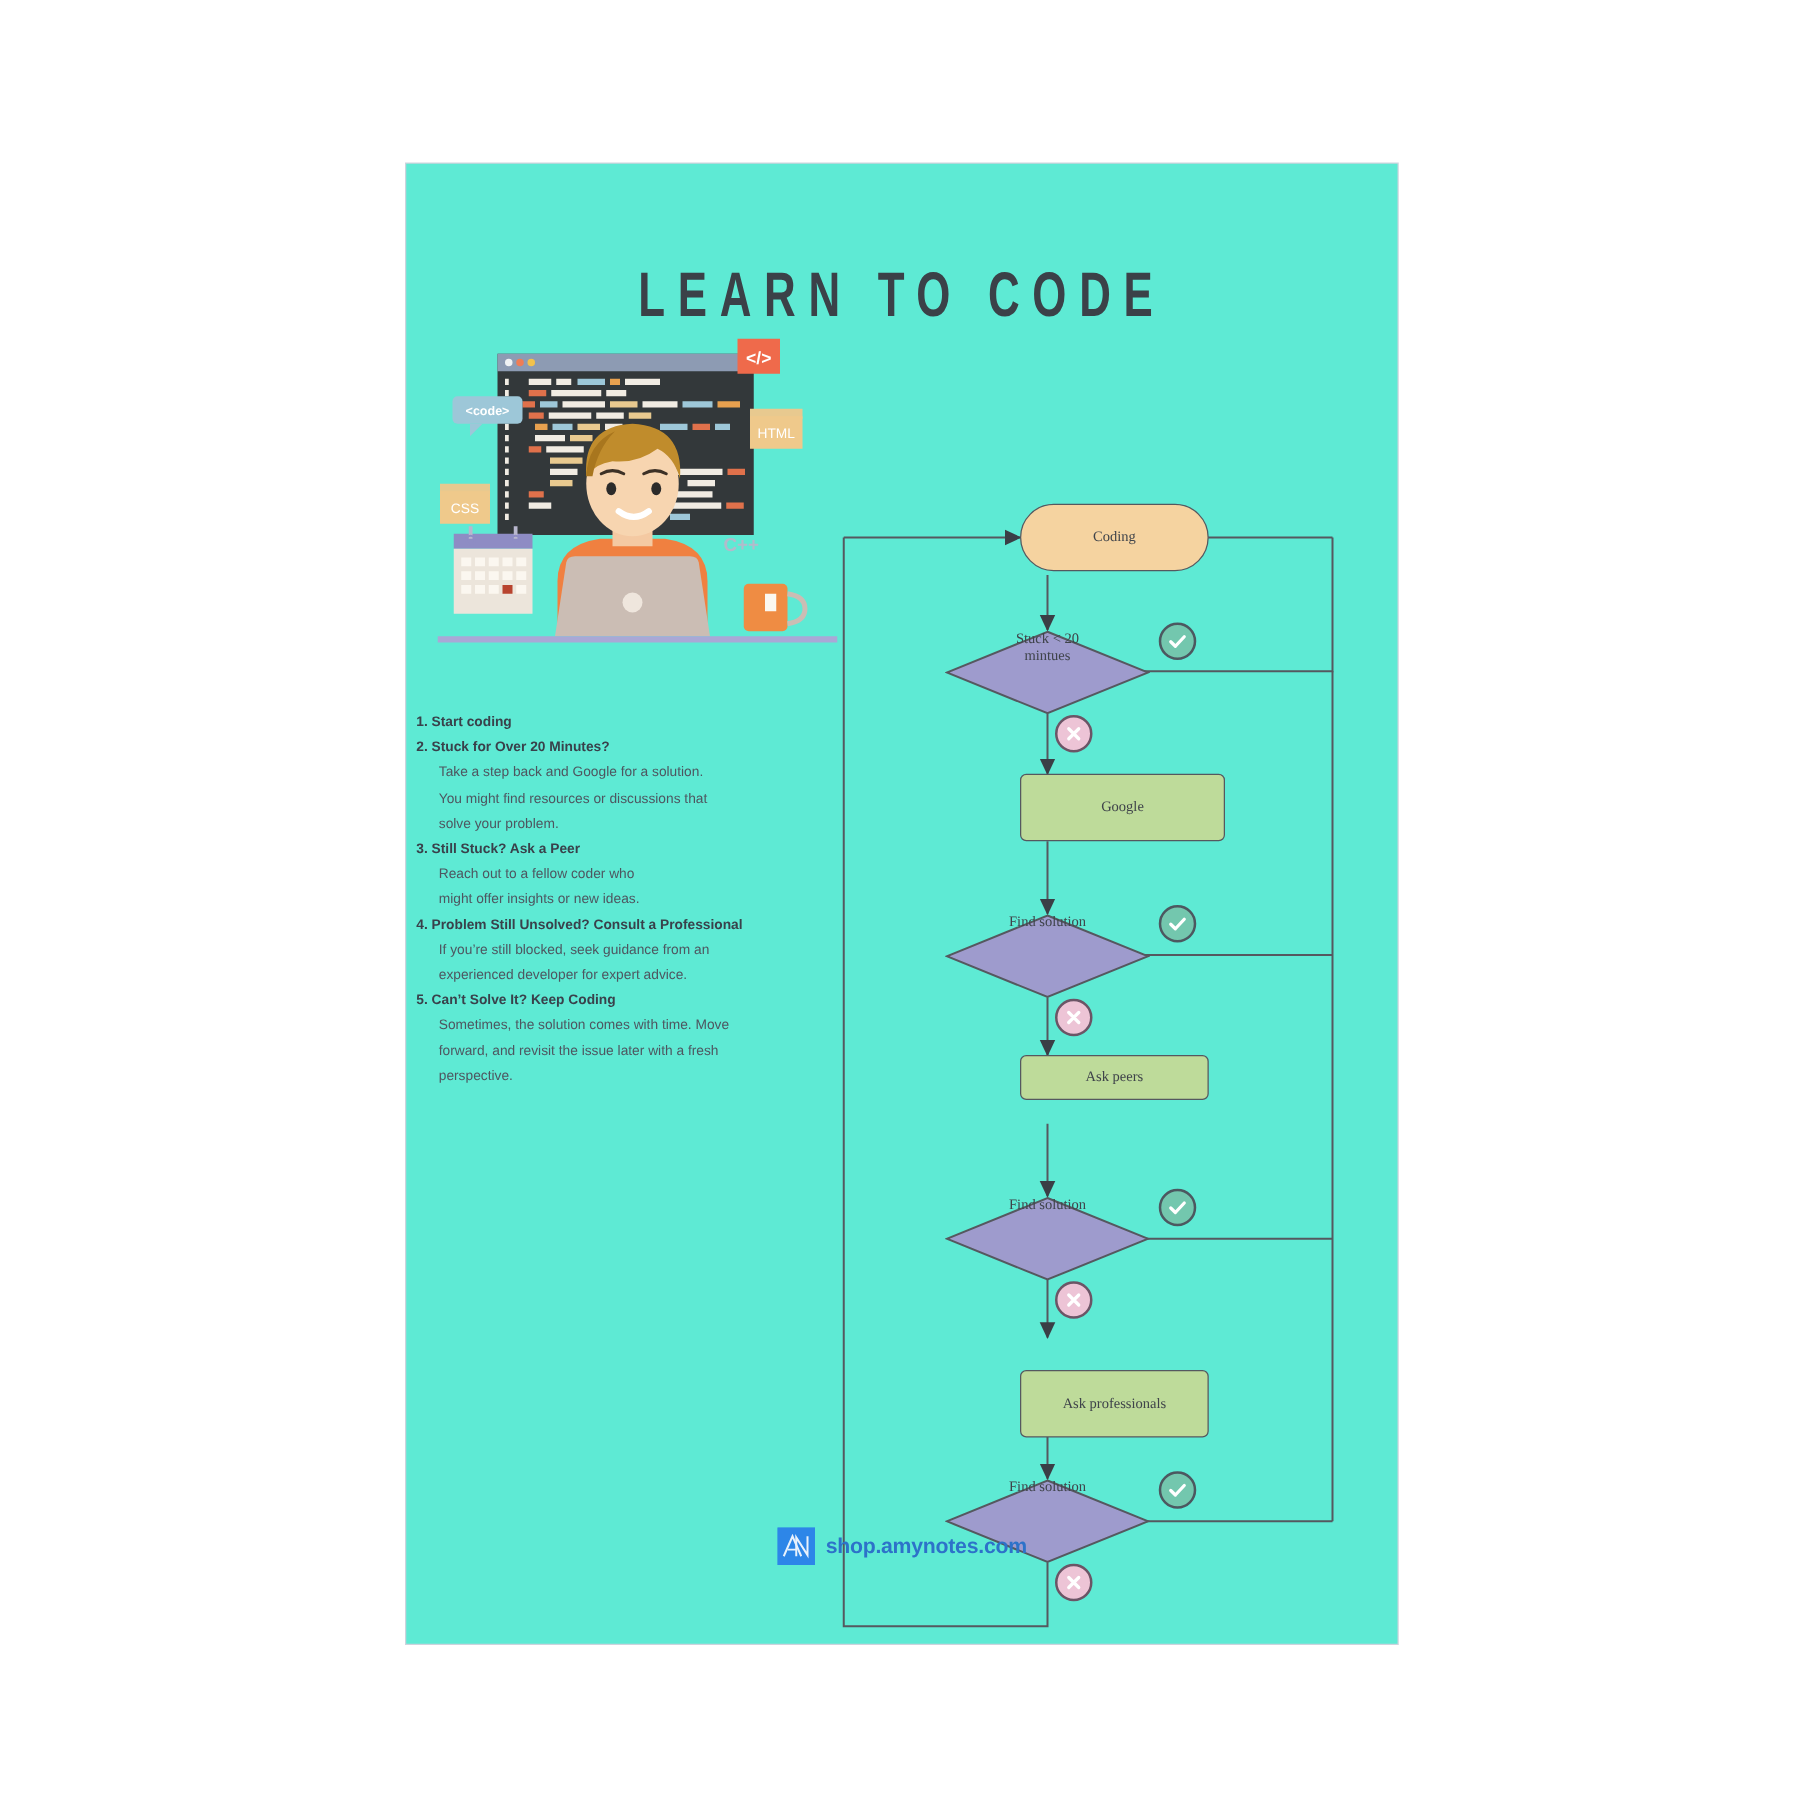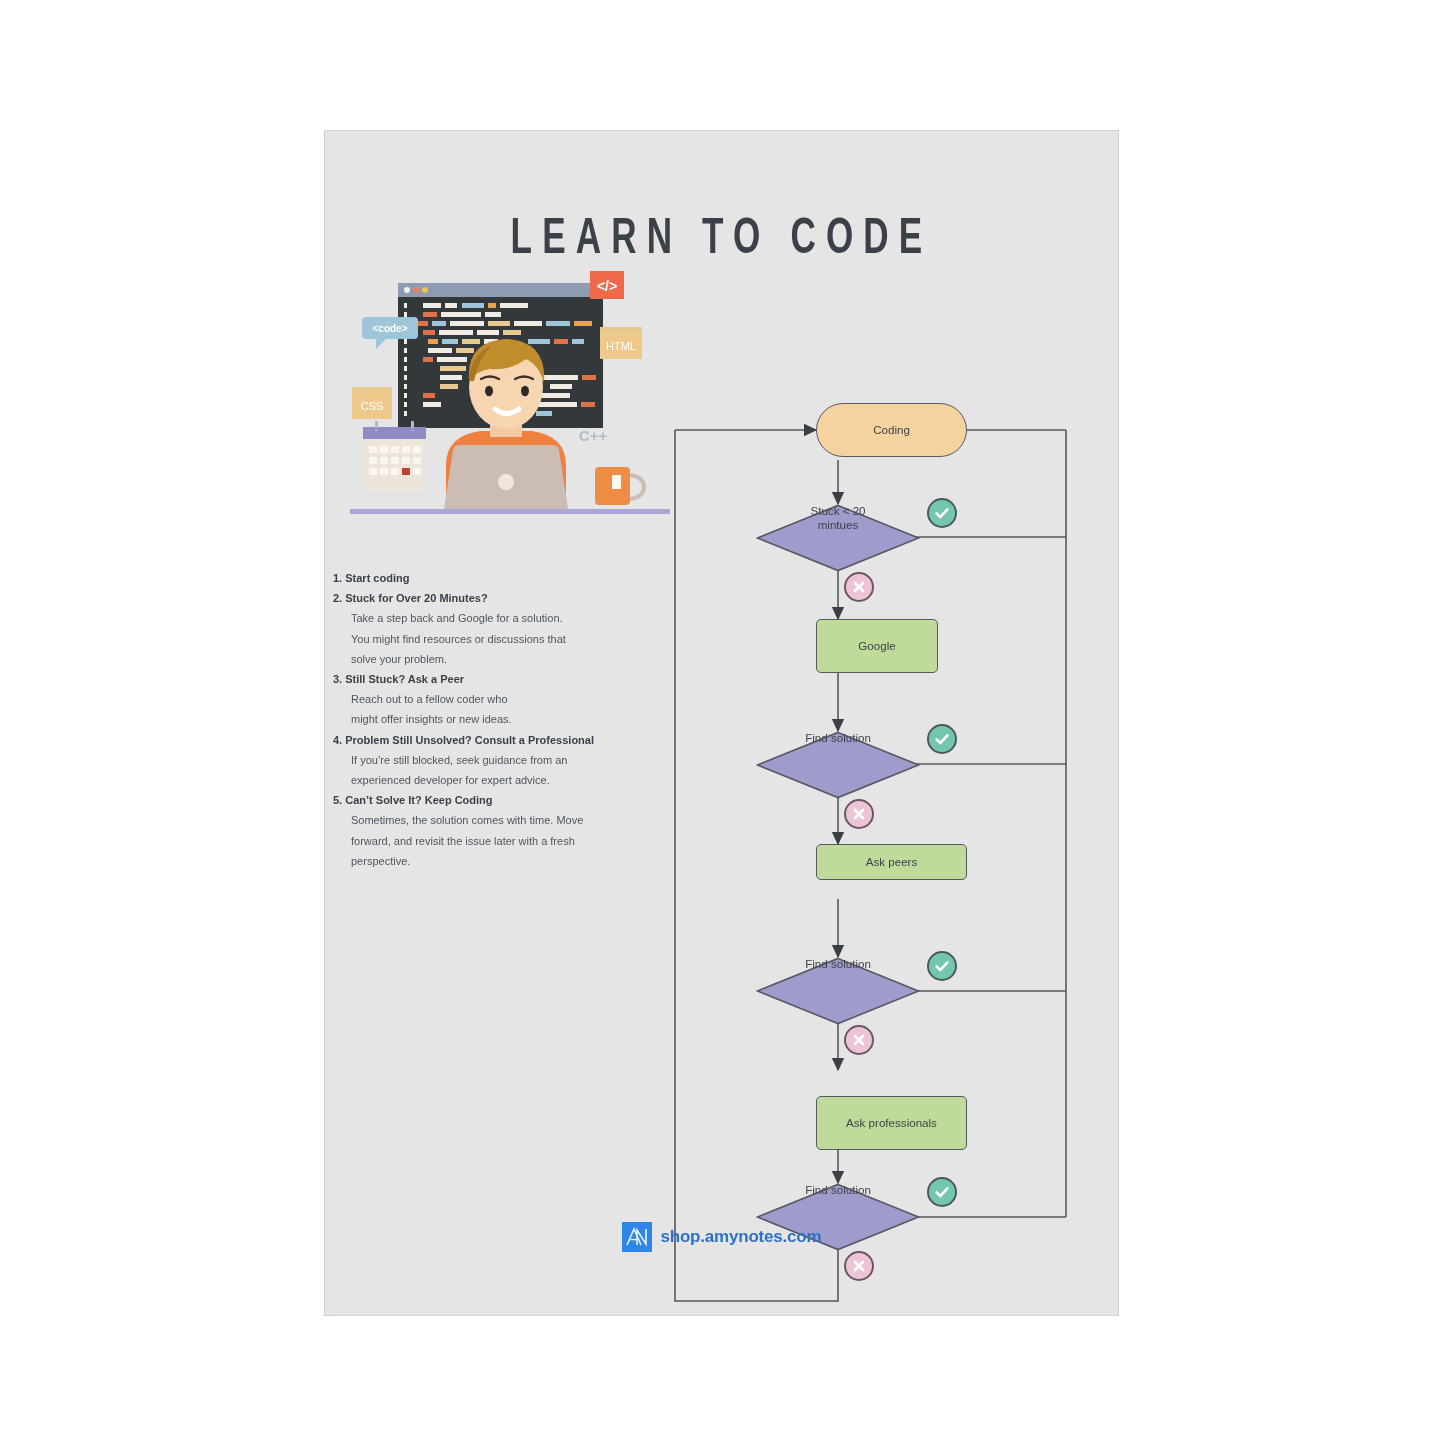--- a/index.html
+++ b/index.html
@@ -20,21 +20,21 @@
     height: 1445px;
     background: #ffffff;
   }
   
   #poster {
     position: absolute;
     left: 325px;
     top: 131px;
     width: 793px;
     height: 1184px;
-    background: #e5e5e5;
+    background: #5eead4;
     box-shadow: 0 0 0 1px #cdd3dd;
     overflow: hidden;
   }
   
   #title {
     position: absolute;
     left: 0;
     top: 76px;
     width: 793px;
     text-align: center;
@@ -75,20 +75,21 @@
     padding-left: 18px;
     color: #4e5660;
   }
   
   #flow {
     position: absolute;
     left: 345px;
     top: 130px;
     width: 440px;
     height: 1070px;
+    font-family: Liberation Serif, serif;
   }
   .node {
     position: absolute;
     display: flex;
     align-items: center;
     justify-content: center;
     text-align: center;
     color: #3f434a;
     font-size: 11.6px;
     line-height: 14px;
@@ -440,21 +441,21 @@
           <polygon points="82,1.4 162.6,34 82,66.6 1.4,34" fill="#9e9bcd" stroke="#55585f" stroke-width="1.6"></polygon>
         </svg>
         <div class="diamond-label">
           <div>
             <div>Stuck &lt; 20</div>
             <div>mintues</div>
           </div>
         </div>
       </div>
 
-      <div class="node node-proc" style="left:146px; top:358px; width:122px; height:54px;">
+      <div class="node node-proc" style="left:146px; top:358px; width:164px; height:54px;">
         <span>Google</span>
       </div>
 
       <div class="diamond-wrap" style="left:86px; top:470px; width:164px; height:68px;">
         <svg width="164" height="68" viewBox="0 0 164 68">
           <polygon points="82,1.4 162.6,34 82,66.6 1.4,34" fill="#9e9bcd" stroke="#55585f" stroke-width="1.6"></polygon>
         </svg>
         <div class="diamond-label">Find solution</div>
       </div>
 

